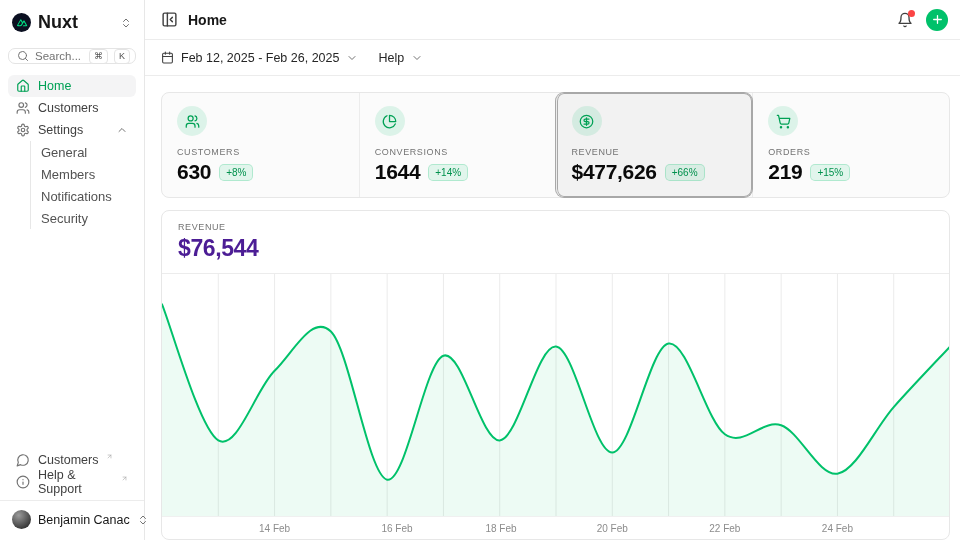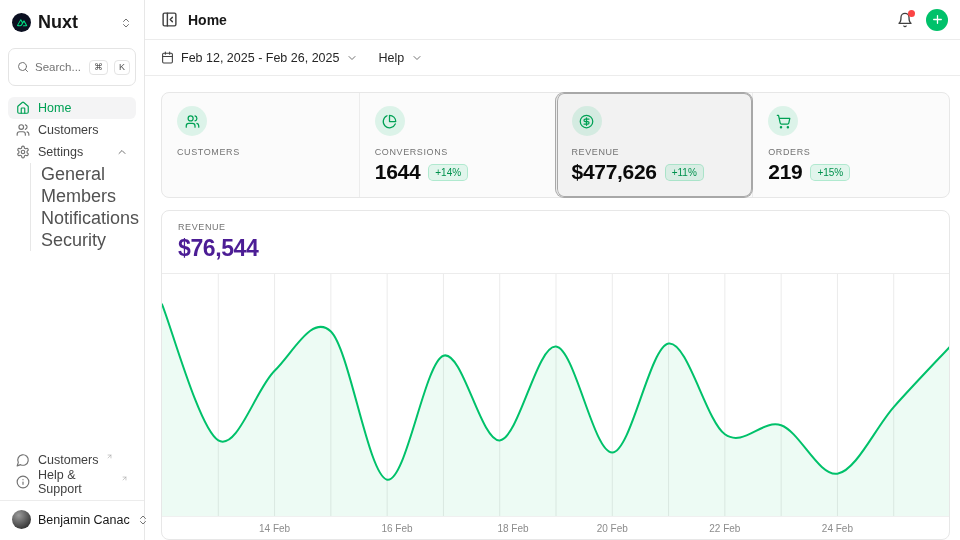--- a/index.html
+++ b/index.html
@@ -9,37 +9,37 @@
 
   
   .sidebar { width:145px; min-width:145px; border-right:1px solid #e7e7e7;
     background:#fff; display:flex; flex-direction:column; padding:8px; }
   .ws-row { display:flex; align-items:center; gap:7px; padding:4px 4px; border-radius:6px; cursor:pointer; }
   .ws-logo { width:19px; height:19px; border-radius:50%; background:#0b1021;
     display:flex; align-items:center; justify-content:center; flex:none; }
   .ws-logo svg { width:12px; height:12px; }
   .ws-name { font-size:18px; font-weight:700; flex:1; color:#171717; }
   .muted-ic { color:#737373; display:flex; }
-  .search { margin-top:11px; height:38px; border:1px solid #e4e4e4; border-radius:7px;
+  .search { margin-top:11px; height:16px; border:1px solid #e4e4e4; border-radius:7px;
     display:flex; align-items:center; gap:6px; padding:0 5px 0 8px; background:#fff; cursor:text; }
   .search .ph { flex:1; font-size:11.5px; color:#737373; }
   .kbd { font-size:9px; color:#525252; border:1px solid #e4e4e4; border-radius:4px;
     padding:2px 4px; line-height:1; background:#fff; }
   .nav { margin-top:11px; display:flex; flex-direction:column; }
   .nav-item { display:flex; align-items:center; gap:8px; height:22px; padding:0 8px;
     border-radius:6px; font-size:12.5px; color:#404040; cursor:pointer; }
   .nav-item .ic { width:14px; height:14px; color:#737373; display:flex; flex:none; }
   .nav-item .lbl { flex:1; white-space:nowrap; }
   .nav-item.active { background:#f4f4f5; color:#00a155; font-weight:500; }
   .nav-item.active .ic { color:#00a155; }
   .count-badge { font-size:9px; border:1px solid #e2e2e2; border-radius:4px;
     padding:2px 4px; color:#525252; line-height:1; }
   .subnav { margin-left:22px; border-left:1px solid #e7e7e7; padding-left:10px;
     display:flex; flex-direction:column; }
-  .sub-item { font-size:18px; color:#525252; height:22px; display:flex;
+  .sub-item { font-size:13px; color:#525252; height:22px; display:flex;
     align-items:center; cursor:pointer; }
   .side-spacer { flex:1; }
   .ext-arrow { color:#a3a3a3; display:flex; transform:translateY(-4px); }
   .user-sec { border-top:1px solid #ececec; margin:7px -8px 0; padding:6px 8px 0; }
   .user-row { display:flex; align-items:center; gap:7px; padding:3px 4px; border-radius:6px; cursor:pointer; }
   .avatar { width:19px; height:19px; border-radius:50%; flex:none;
     background:radial-gradient(circle at 35% 28%, #9b9b9b, #383838 75%); }
   .user-name { font-size:12.5px; font-weight:500; flex:1; white-space:nowrap; color:#171717; }
 
   
@@ -276,20 +276,24 @@
           <div class="stat">
             <span class="stat-icon" style="display: flex;">
               <svg width="15" height="15" viewBox="0 0 24 24" fill="none" stroke="currentColor" stroke-width="2" stroke-linecap="round" stroke-linejoin="round">
                 <path d="M16 21v-2a4 4 0 0 0-4-4H6a4 4 0 0 0-4 4v2"></path>
                 <circle cx="9" cy="7" r="4"></circle>
                 <path d="M22 21v-2a4 4 0 0 0-3-3.87"></path>
                 <path d="M16 3.13a4 4 0 0 1 0 7.75"></path>
               </svg>
             </span>
             <div class="stat-label">CUSTOMERS</div>
+            <div class="stat-row">
+              <span class="stat-value">630</span>
+              <span class="delta">+8%</span>
+            </div>
           </div>
           <div class="stat">
             <span class="stat-icon" style="display: flex;">
               <svg width="15" height="15" viewBox="0 0 24 24" fill="none" stroke="currentColor" stroke-width="2" stroke-linecap="round" stroke-linejoin="round">
                 <path d="M21.21 15.89A10 10 0 1 1 8 2.83"></path>
                 <path d="M22 12A10 10 0 0 0 12 2v10z"></path>
               </svg>
             </span>
             <div class="stat-label">CONVERSIONS</div>
             <div class="stat-row">
@@ -301,21 +305,21 @@
             <span class="stat-icon" style="display: flex;">
               <svg width="15" height="15" viewBox="0 0 24 24" fill="none" stroke="currentColor" stroke-width="2" stroke-linecap="round" stroke-linejoin="round">
                 <circle cx="12" cy="12" r="10"></circle>
                 <path d="M16 8h-6a2 2 0 1 0 0 4h4a2 2 0 1 1 0 4H8"></path>
                 <path d="M12 18V6"></path>
               </svg>
             </span>
             <div class="stat-label">REVENUE</div>
             <div class="stat-row">
               <span class="stat-value">$477,626</span>
-              <span class="delta">+11%</span>
+              <span class="delta">+66%</span>
             </div>
           </div>
           <div class="stat">
             <span class="stat-icon" style="display: flex;">
               <svg width="15" height="15" viewBox="0 0 24 24" fill="none" stroke="currentColor" stroke-width="2" stroke-linecap="round" stroke-linejoin="round">
                 <circle cx="8" cy="21" r="1"></circle>
                 <circle cx="19" cy="21" r="1"></circle>
                 <path d="M2.05 2.05h2l2.66 12.42a2 2 0 0 0 2 1.58h9.78a2 2 0 0 0 1.95-1.57l1.65-7.43H5.12"></path>
               </svg>
             </span>
@@ -347,21 +351,21 @@
               <line x1="619.1428571428571" x2="619.1428571428571" y1="0" y2="242" stroke="#ebebeb" stroke-width="1"></line>
               <line x1="675.4285714285714" x2="675.4285714285714" y1="0" y2="242" stroke="#ebebeb" stroke-width="1"></line>
               <line x1="731.7142857142857" x2="731.7142857142857" y1="0" y2="242" stroke="#ebebeb" stroke-width="1"></line>
               <line x1="788" x2="788" y1="0" y2="242" stroke="#ebebeb" stroke-width="1"></line>
               <path d="M0,30.3 C9.4,52.9 37.5,155.3 56.3,166.4 C75.0,177.5 93.8,115.0 112.6,96.8 C131.3,78.7 150.1,39.3 168.9,57.5 C187.6,75.6 206.4,201.7 225.1,205.7 C243.9,209.7 262.7,88.2 281.4,81.7 C300.2,75.1 319.0,167.9 337.7,166.4 C356.5,164.9 375.2,70.6 394.0,72.6 C412.8,74.6 431.5,179.0 450.3,178.5 C469.0,178.0 487.8,72.6 506.6,69.6 C525.3,66.5 544.1,146.7 562.9,160.3 C581.6,173.9 600.4,144.7 619.1,151.3 C637.9,157.8 656.7,202.7 675.4,199.7 C694.2,196.6 713.0,154.3 731.7,133.1 C750.5,111.9 778.6,82.7 788.0,72.6 L788,242 L0,242 Z" fill="rgba(0,193,106,0.07)" stroke="none"></path>
               <path d="M0,30.3 C9.4,52.9 37.5,155.3 56.3,166.4 C75.0,177.5 93.8,115.0 112.6,96.8 C131.3,78.7 150.1,39.3 168.9,57.5 C187.6,75.6 206.4,201.7 225.1,205.7 C243.9,209.7 262.7,88.2 281.4,81.7 C300.2,75.1 319.0,167.9 337.7,166.4 C356.5,164.9 375.2,70.6 394.0,72.6 C412.8,74.6 431.5,179.0 450.3,178.5 C469.0,178.0 487.8,72.6 506.6,69.6 C525.3,66.5 544.1,146.7 562.9,160.3 C581.6,173.9 600.4,144.7 619.1,151.3 C637.9,157.8 656.7,202.7 675.4,199.7 C694.2,196.6 713.0,154.3 731.7,133.1 C750.5,111.9 778.6,82.7 788.0,72.6" fill="none" stroke="#00c16a" stroke-width="2" stroke-linejoin="round" stroke-linecap="round"></path>
             </svg>
             <div class="x-axis">
               <span class="x-tick" style="left: 112.571px;">14 Feb</span>
               <span class="x-tick" style="left: 235px;">16 Feb</span>
-              <span class="x-tick" style="left: 351px;">18 Feb</span>
+              <span class="x-tick" style="left: 339px;">18 Feb</span>
               <span class="x-tick" style="left: 450.286px;">20 Feb</span>
               <span class="x-tick" style="left: 562.857px;">22 Feb</span>
               <span class="x-tick" style="left: 675.429px;">24 Feb</span>
             </div>
           </div>
       </div>
     </div>
   </div>
 </div>
 

